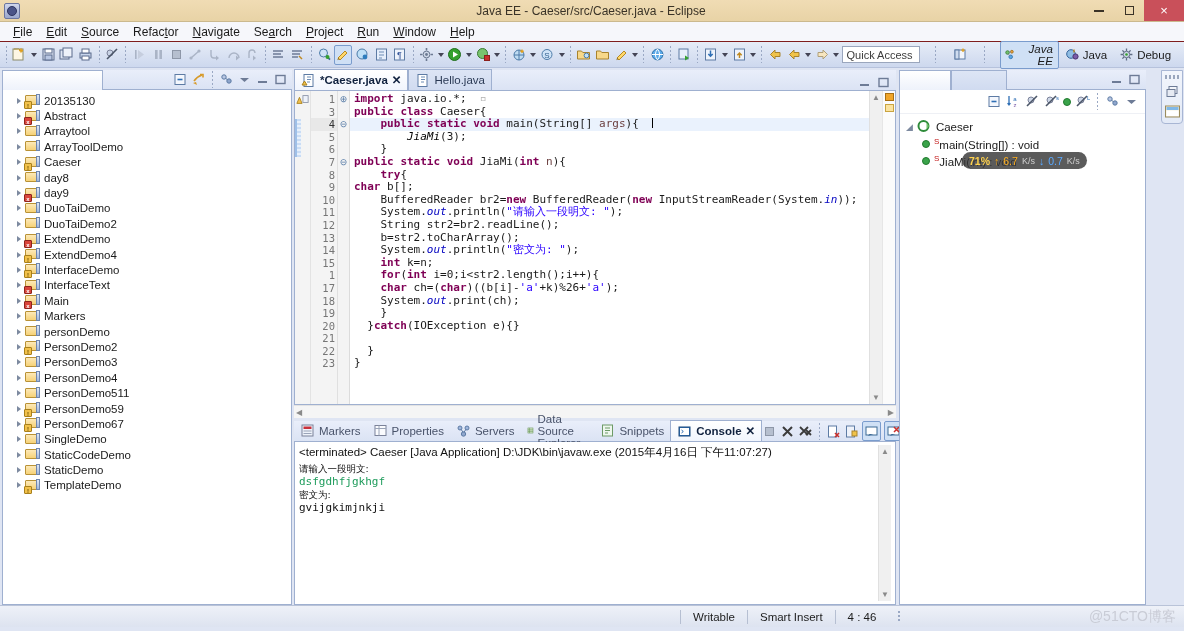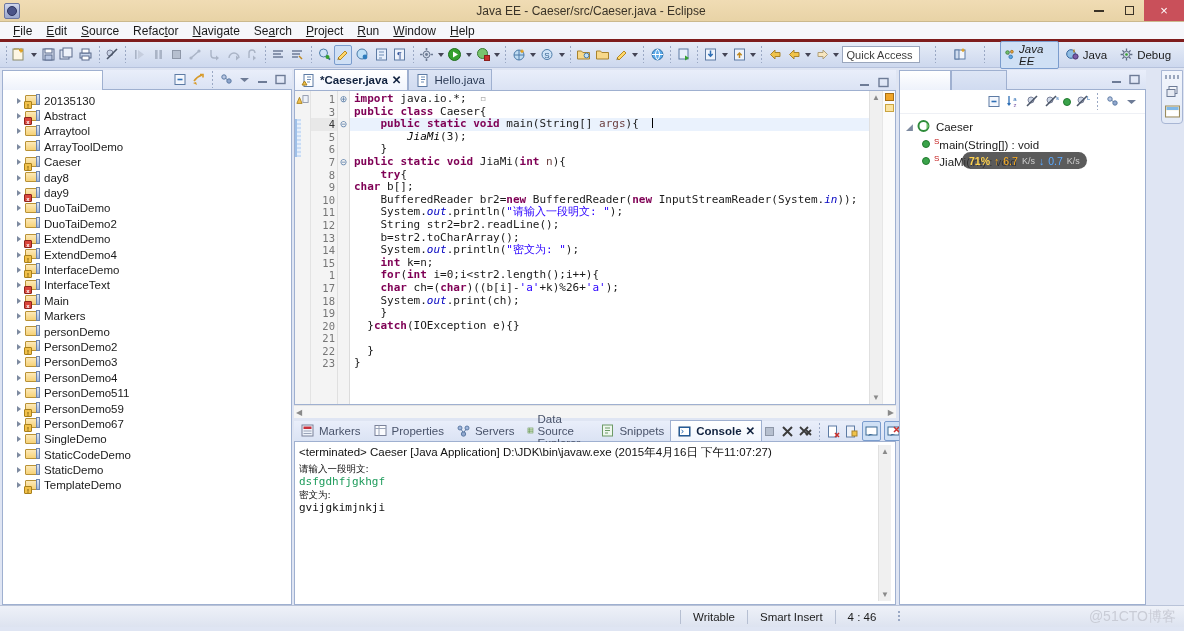--- a/index.html
+++ b/index.html
@@ -32,21 +32,21 @@
   }
   .winbtns{margin-left:auto;display:flex;height:100%;align-items:stretch;z-index:2;}
   .wb{width:30px;display:flex;align-items:center;justify-content:center;
     font-size:11px;color:#3a3327;}
   .wb.close{width:40px;background:#c9505a;color:#fff;font-size:13px;}
   .wb .min{width:10px;height:2px;background:#3a3327;display:block;}
   .wb .max{width:9px;height:9px;border:1.5px solid #3a3327;display:block;}
 
   
   .menubar{
-    height:20px;background:#f6f7fb;border-bottom:3px solid #7f1d1d;
+    height:20px;background:#f6f7fb;border-bottom:1px solid #7f1d1d;
     display:flex;align-items:center;padding-left:6px;
   }
   .menu-item{padding:2px 7px;font-size:12px;color:#1a1a1a;}
   .menu-item u{text-decoration:underline;}
 
   
   .toolbar{
     height:26px;background:linear-gradient(#e6ecf7,#cdd8ee);
     border-bottom:1px solid #b6c2dc;
     display:flex;align-items:center;padding:0 3px;gap:1px;
@@ -54,21 +54,21 @@
   .tbtn{width:19px;height:20px;display:flex;align-items:center;justify-content:center;
     border:1px solid transparent;border-radius:2px;position:relative;}
   .tbtn.sel{border-color:#7a9ccd;background:#cfe0f5;}
   .tsep{width:1px;height:17px;margin:0 3px;
     background:repeating-linear-gradient(#9aa8c4 0 2px,transparent 2px 4px);}
   .arrow{width:9px;height:20px;display:flex;align-items:center;justify-content:center;}
   .arrow::after{content:"";border-left:3.5px solid transparent;border-right:3.5px solid transparent;
     border-top:4px solid #445; }
   .ico{width:15px;height:15px;display:block;position:relative;}
   .quick{
-    margin-left:auto;display:flex;align-items:center;gap:12px;
+    margin-left:auto;display:flex;align-items:center;gap:12px;text-align:right;
   }
   .qa-box{
     width:84px;height:17px;background:#fff;border:1px solid #9aa6bd;
     font-size:11px;color:#3c3c3c;display:flex;align-items:center;padding-left:4px;
   }
   .persp{display:flex;align-items:center;gap:2px;padding-right:4px;}
   .persp-btn{display:flex;align-items:center;gap:3px;padding:1px 5px 1px 3px;
     border:1px solid transparent;border-radius:2px;font-size:11.5px;}
   .persp-btn.active{border-color:#7a9ccd;background:#cfe0f5;font-style:italic;}
 

